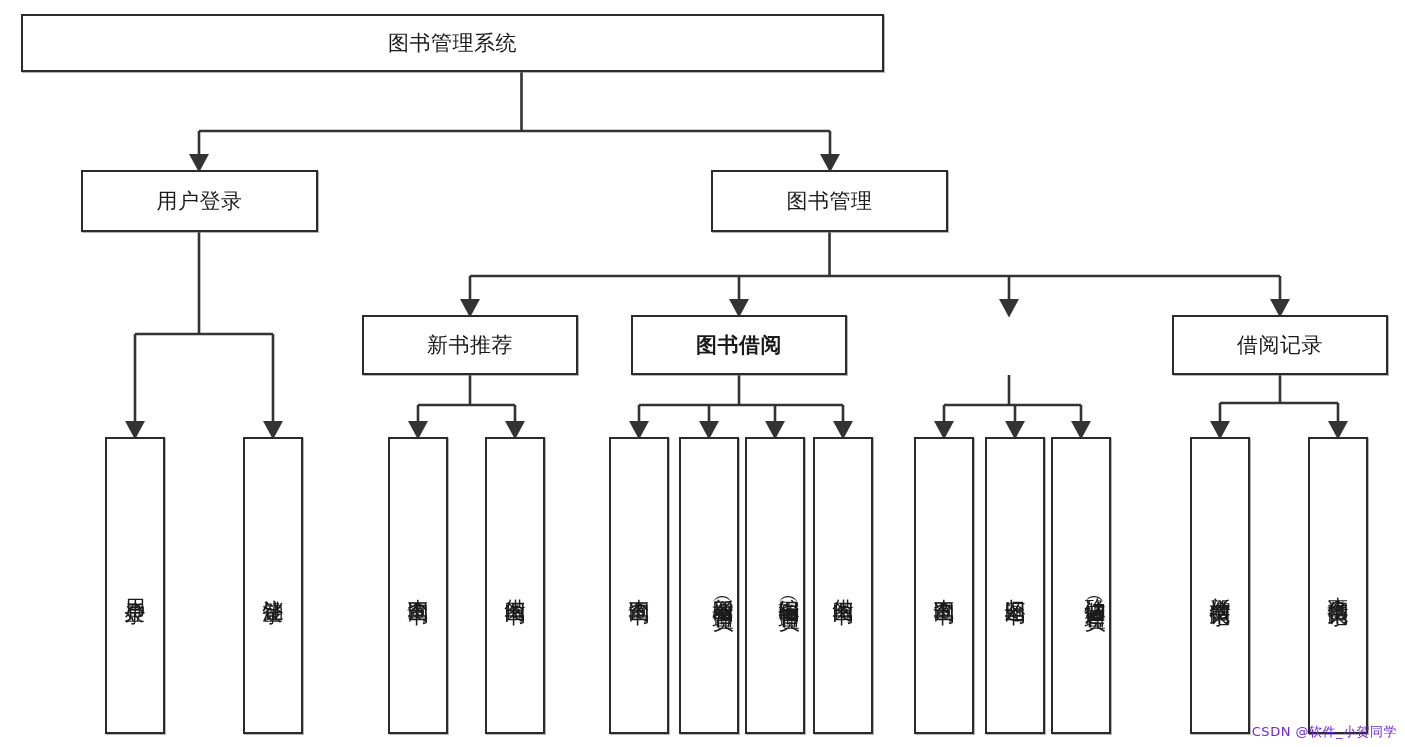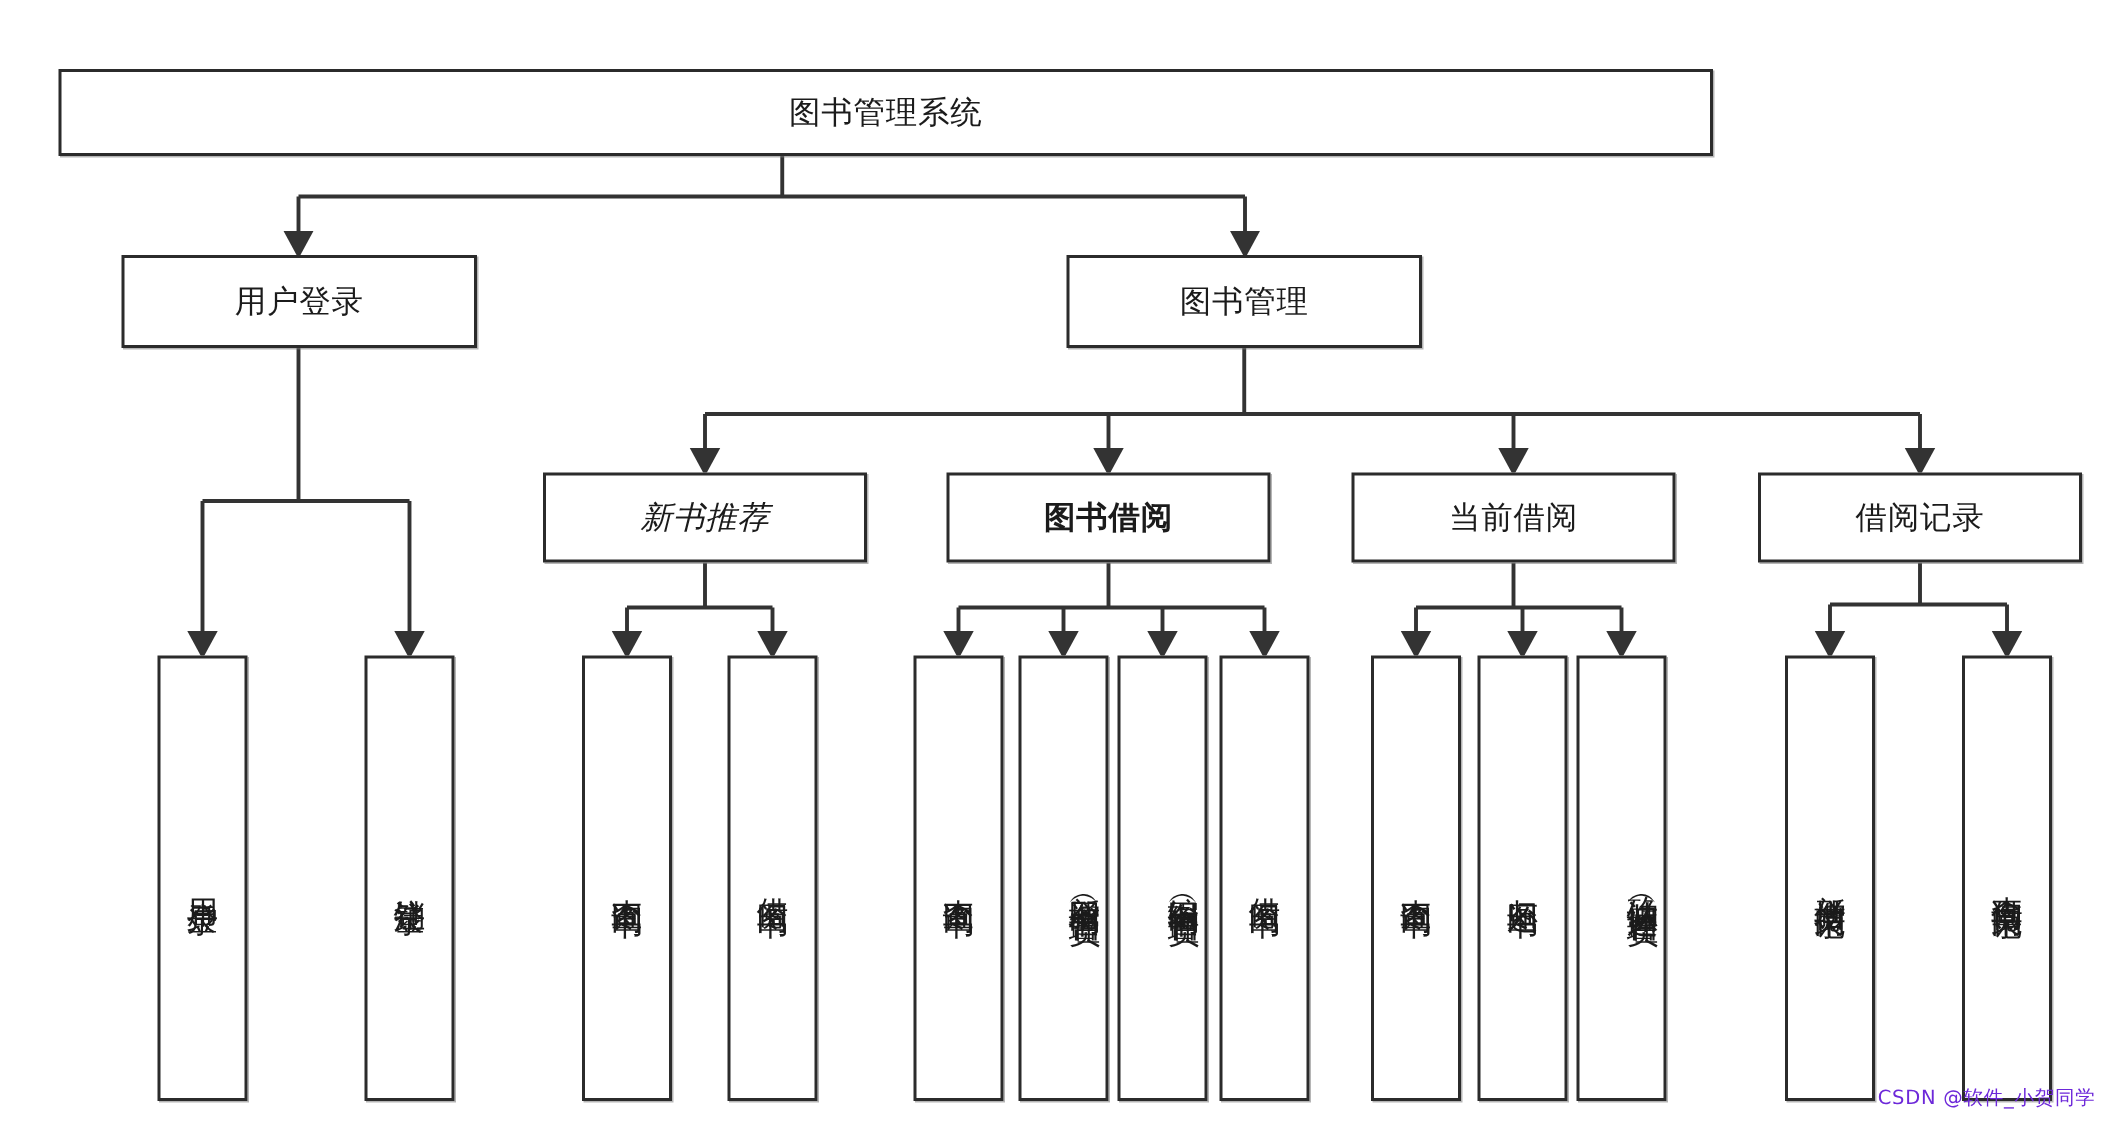--- a/index.html
+++ b/index.html
@@ -124,40 +124,37 @@
       <path d="M1015,405 L1015,429" marker-end="url(#arrowhead)"></path>
       <path d="M1081,405 L1081,429" marker-end="url(#arrowhead)"></path>
 
       <path d="M1280,375 L1280,403"></path>
       <path d="M1220,403 L1338,403"></path>
       <path d="M1220,403 L1220,429" marker-end="url(#arrowhead)"></path>
       <path d="M1338,403 L1338,429" marker-end="url(#arrowhead)"></path>
     </g>
   </svg>
 
-  <div class="node-box" id="node-root" style="left:39px; top:14px; width:1103px; height:58px;margin-top:32px;">
+  <div class="node-box" id="node-root" style="left:21px; top:14px; width:863px; height:58px;">
     <div class="node-label-h">图书管理系统</div>
   </div>
 
   <div class="node-box" style="left:81px; top:170px; width:237px; height:62px;">
     <div class="node-label-h">用户登录</div>
   </div>
   <div class="node-box" style="left:711px; top:170px; width:237px; height:62px;">
     <div class="node-label-h">图书管理</div>
   </div>
 
-  <div class="node-box" style="left:362px; top:315px; width:216px; height:60px;font-style:italic;">
+  <div class="node-box" style="left:362px; top:315px; width:216px; height:60px;">
     <div class="node-label-h">新书推荐</div>
   </div>
   <div class="node-box" style="left:631px; top:315px; width:216px; height:60px;font-weight:bold;">
     <div class="node-label-h">图书借阅</div>
   </div>
-  <div class="node-box" style="left:901px; top:315px; width:216px; height:60px;">
-    <div class="node-label-h">当前借阅</div>
-  </div>
   <div class="node-box" style="left:1172px; top:315px; width:216px; height:60px;font-family:Liberation Mono, monospace;">
     <div class="node-label-h">借阅记录</div>
   </div>
 
   <div class="node-box leaf-box" style="left:105px; top:437px; width:60px; height:297px;">
     <div class="node-label-v">用户登录</div>
   </div>
   <div class="node-box leaf-box" style="left:243px; top:437px; width:60px; height:297px;">
     <div class="node-label-v">注销登录</div>
   </div>

